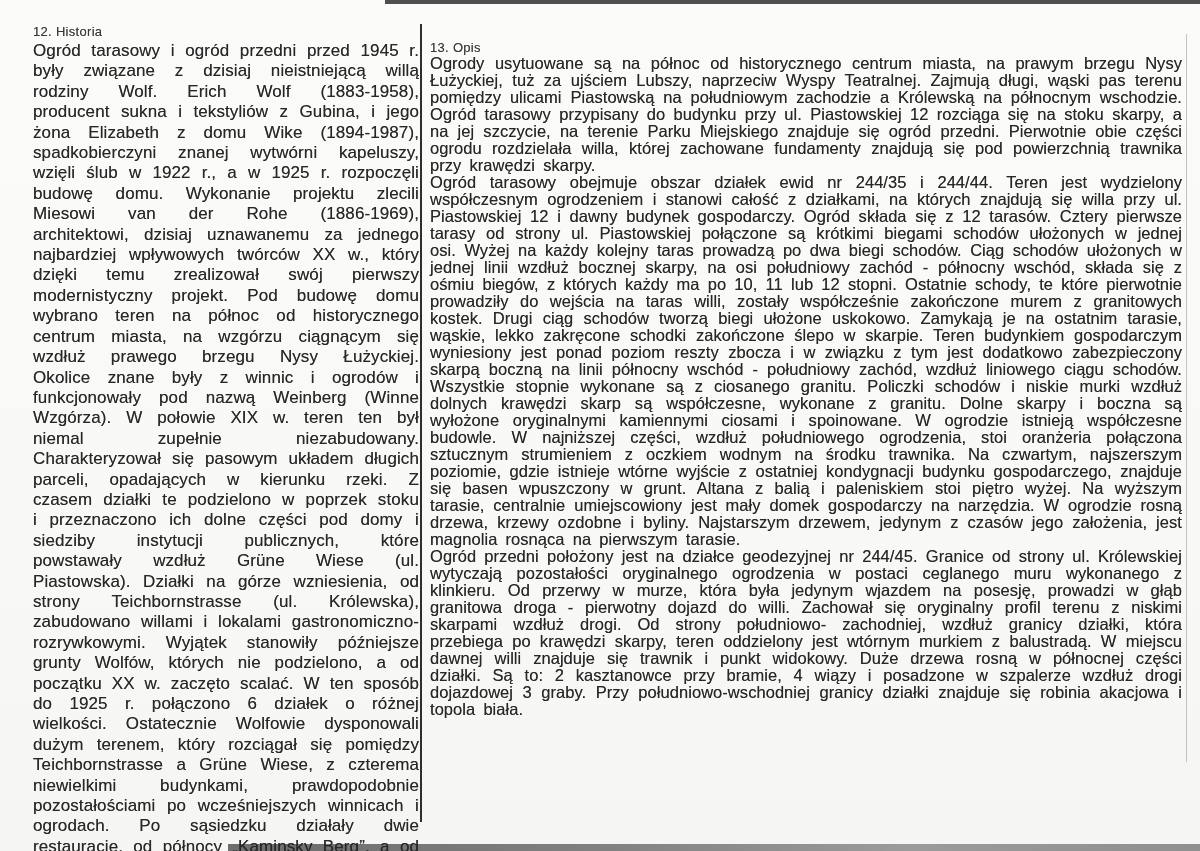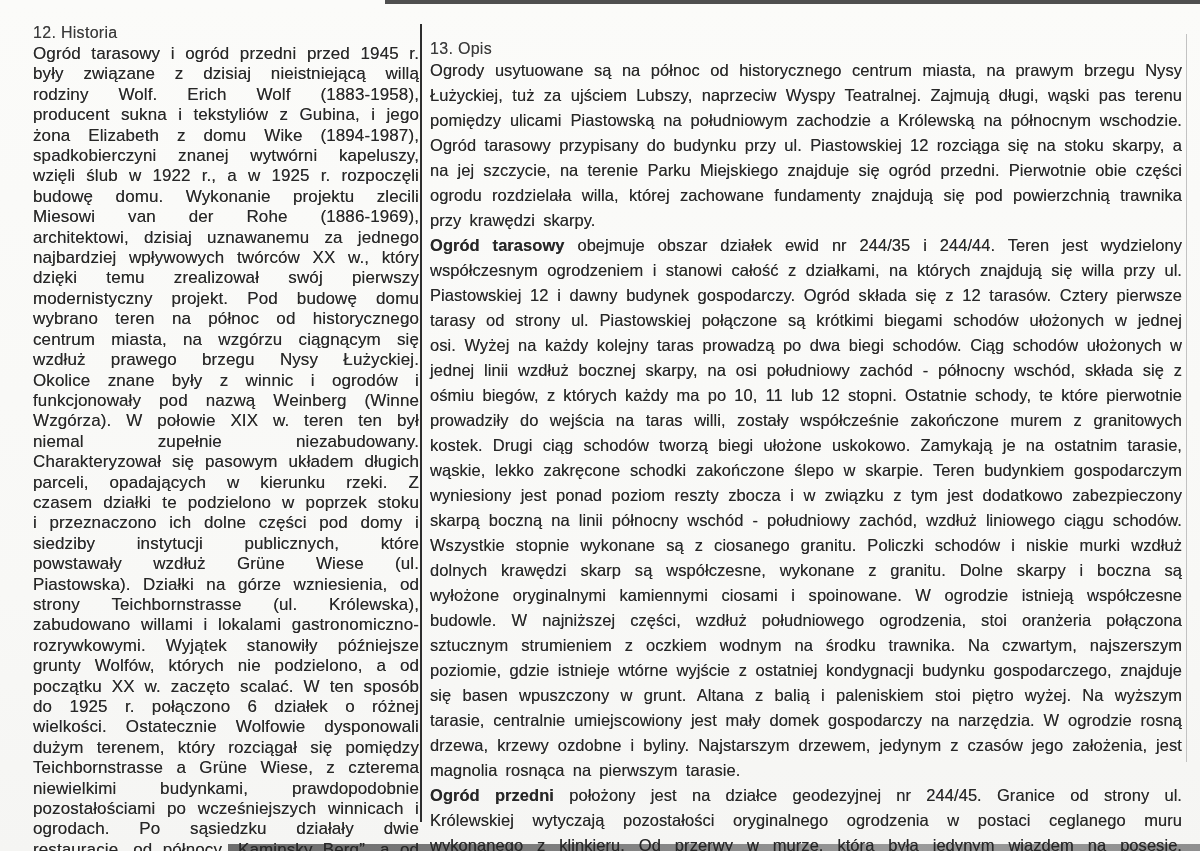--- a/index.html
+++ b/index.html
@@ -7,31 +7,31 @@
     width:1200px;height:851px;position:relative;overflow:hidden;
     background:linear-gradient(180deg,#fbfbf9 0%,#f8f8f6 70%,#f5f5f3 100%);
     font-family:"Liberation Sans","DejaVu Sans",sans-serif;
   }
   .page{position:absolute;inset:0;}
   .top-scan-line{position:absolute;left:385px;top:0;width:815px;height:4px;background:#4f4f4f;}
   .col-divider{position:absolute;left:420px;top:24px;width:2px;height:798px;background:#2e2e2e;}
   .right-edge-line{position:absolute;left:1186px;top:34px;width:1px;height:728px;background:#c2c2c2;}
   .bottom-scan-band{position:absolute;left:228px;top:844px;width:972px;height:7px;
     background:linear-gradient(to right,#6d6d6d 0%,#7e7e7e 35%,#9b9b9b 70%,#8f8f8f 100%);}
-  .sec-header{font-size:16px;color:#3a3a3a;letter-spacing:0.3px;text-shadow:0 0 0.5px rgba(50,50,50,0.55);}
+  .sec-header{font-size:13px;color:#3a3a3a;letter-spacing:0.3px;text-shadow:0 0 0.5px rgba(50,50,50,0.55);}
   .bodytext{
     margin:2px 0 0 0;color:#272727;text-align:justify;
     text-shadow:0 0 0.6px rgba(40,40,40,0.6);
   }
   .left-col{position:absolute;left:33px;top:24px;width:386px;}
   .left-col .bodytext{font-size:17px;line-height:20.4px;word-spacing:5px;letter-spacing:0.1px;}
   .right-col{position:absolute;left:430px;top:40px;width:752px;}
-  .right-col .bodytext{font-size:16.5px;line-height:25px;word-spacing:3.5px;letter-spacing:0.05px;}
+  .right-col .bodytext{font-size:16.5px;line-height:17px;word-spacing:3.5px;letter-spacing:0.05px;}
   .right-col p{margin:0;}
-  b.lead{font-weight:bold;}
+  b.lead{font-weight:normal;}
 </style>
 </head>
 <body>
 
 <div class="page">
 
   <div class="top-scan-line"></div>
   <div class="col-divider"></div>
   <div class="right-edge-line"></div>
   <div class="bottom-scan-band"></div>

